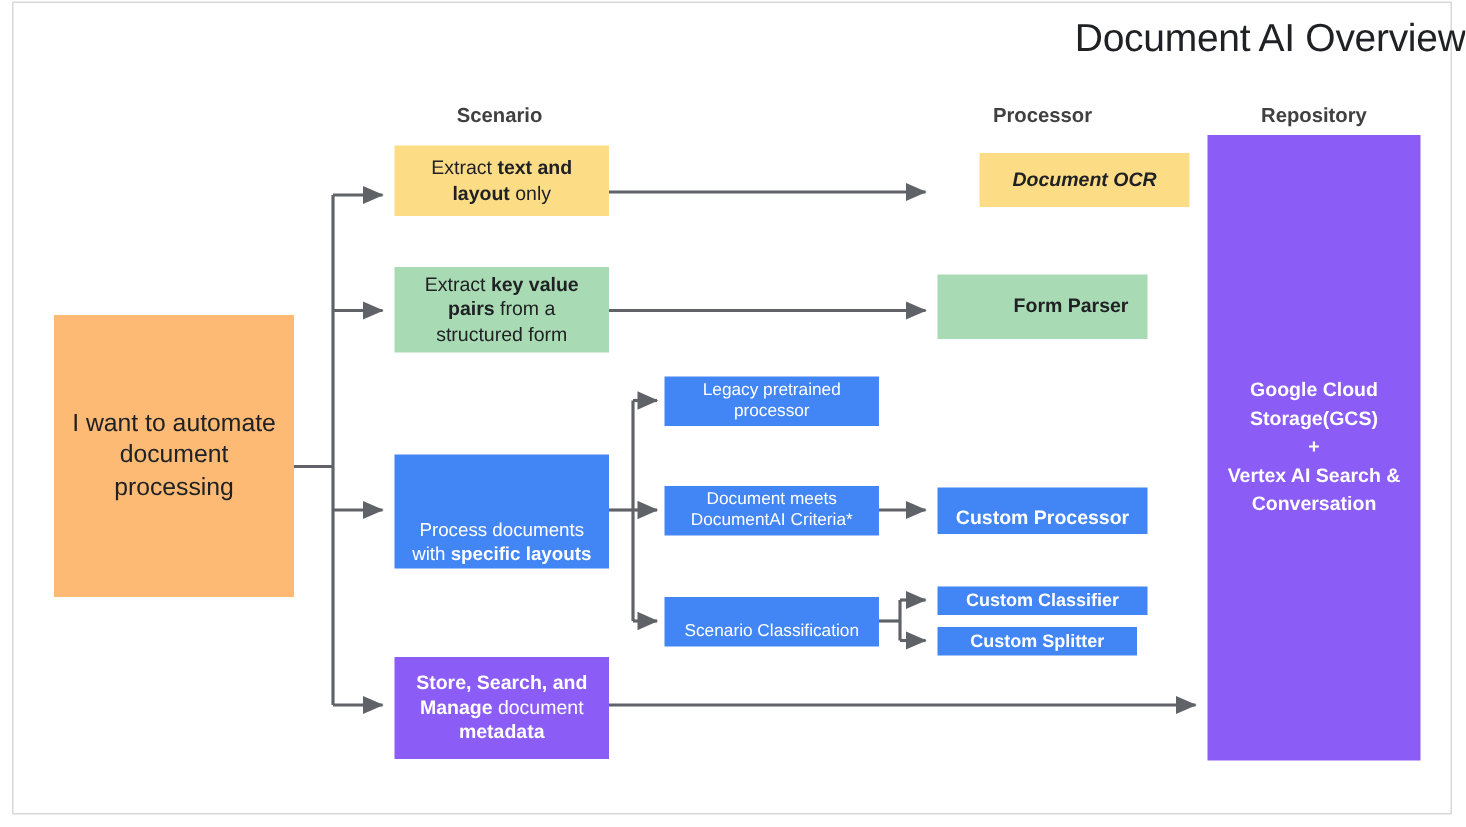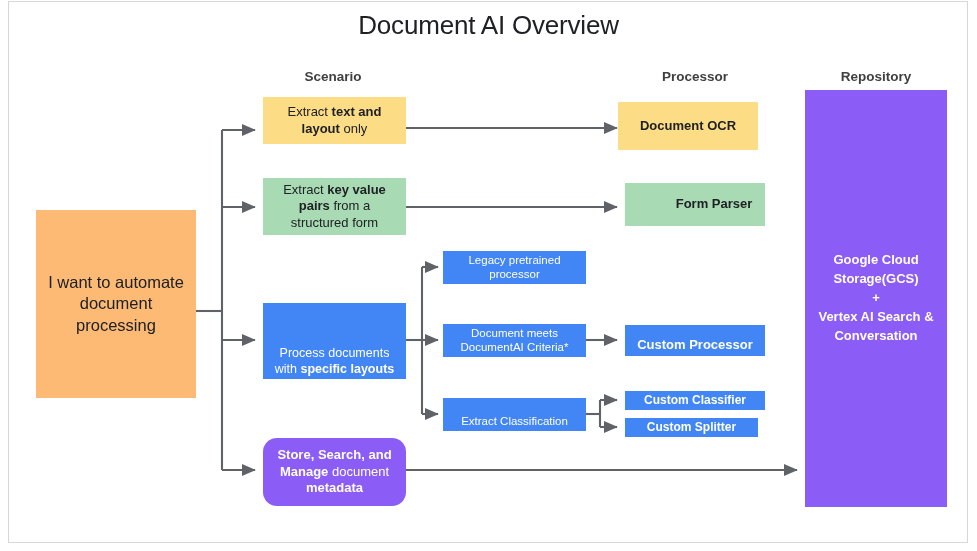--- a/index.html
+++ b/index.html
@@ -26,21 +26,21 @@
     height: 542px;
     border: 1px solid #d8d8d8;
     box-sizing: border-box;
     background: #ffffff;
   }
   .title {
     position: absolute;
     left: 0;
     top: 10px;
     width: 977px;
-    text-align: center;
+    text-align: right;
     font-size: 26px;
     font-weight: 500;
     color: #202124;
     letter-spacing: -0.2px;
   }
   .col-head {
     position: absolute;
     font-size: 13.5px;
     font-weight: bold;
     color: #404040;
@@ -142,37 +142,37 @@
   </div>
 
   <div class="node n-green t-13" style="left:263px; top:178px; width:143px; height:57px;">
     <span class="txt"><span>Extract </span><b>key value pairs</b><span> from a structured form</span></span>
   </div>
 
   <div class="node n-blue t-125" style="left:263px; top:303px; width:143px; height:76px;">
     <span class="txt"><span>Process documents with </span><b>specific layouts</b></span>
   </div>
 
-  <div class="node n-dblue t-13" style="left:263px; top:438px; width:143px; height:68px;border-radius:14px;">
+  <div class="node n-dblue t-13" style="left:263px; top:438px; width:143px; height:68px;">
     <span class="txt"><b>Store, Search, and Manage</b><span> document </span><b>metadata</b></span>
   </div>
 
   <div class="node n-blue t-115" style="left:443px; top:251px; width:143px; height:33px;">
     <span class="txt">Legacy pretrained processor</span>
   </div>
 
   <div class="node n-blue t-115" style="left:443px; top:324px; width:143px; height:33px;">
     <span class="txt">Document meets DocumentAI Criteria*</span>
   </div>
 
   <div class="node n-blue t-115" style="left:443px; top:398px; width:143px; height:33px;">
-    <span class="txt">Extract Classification</span>
+    <span class="txt">Scenario Classification</span>
   </div>
 
-  <div class="node n-yellow t-13b" style="left:618px; top:102px; width:140px; height:48px;">
+  <div class="node n-yellow t-13b" style="left:653px; top:102px; width:140px; height:36px;font-style:italic;">
     <span class="txt">Document OCR</span>
   </div>
 
   <div class="node n-green t-13b" style="left:625px; top:183px; width:140px; height:43px;padding-left:44px;">
     <span class="txt">Form Parser</span>
   </div>
 
   <div class="node n-blue t-13b" style="left:625px; top:325px; width:140px; height:31px;">
     <span class="txt">Custom Processor</span>
   </div>

